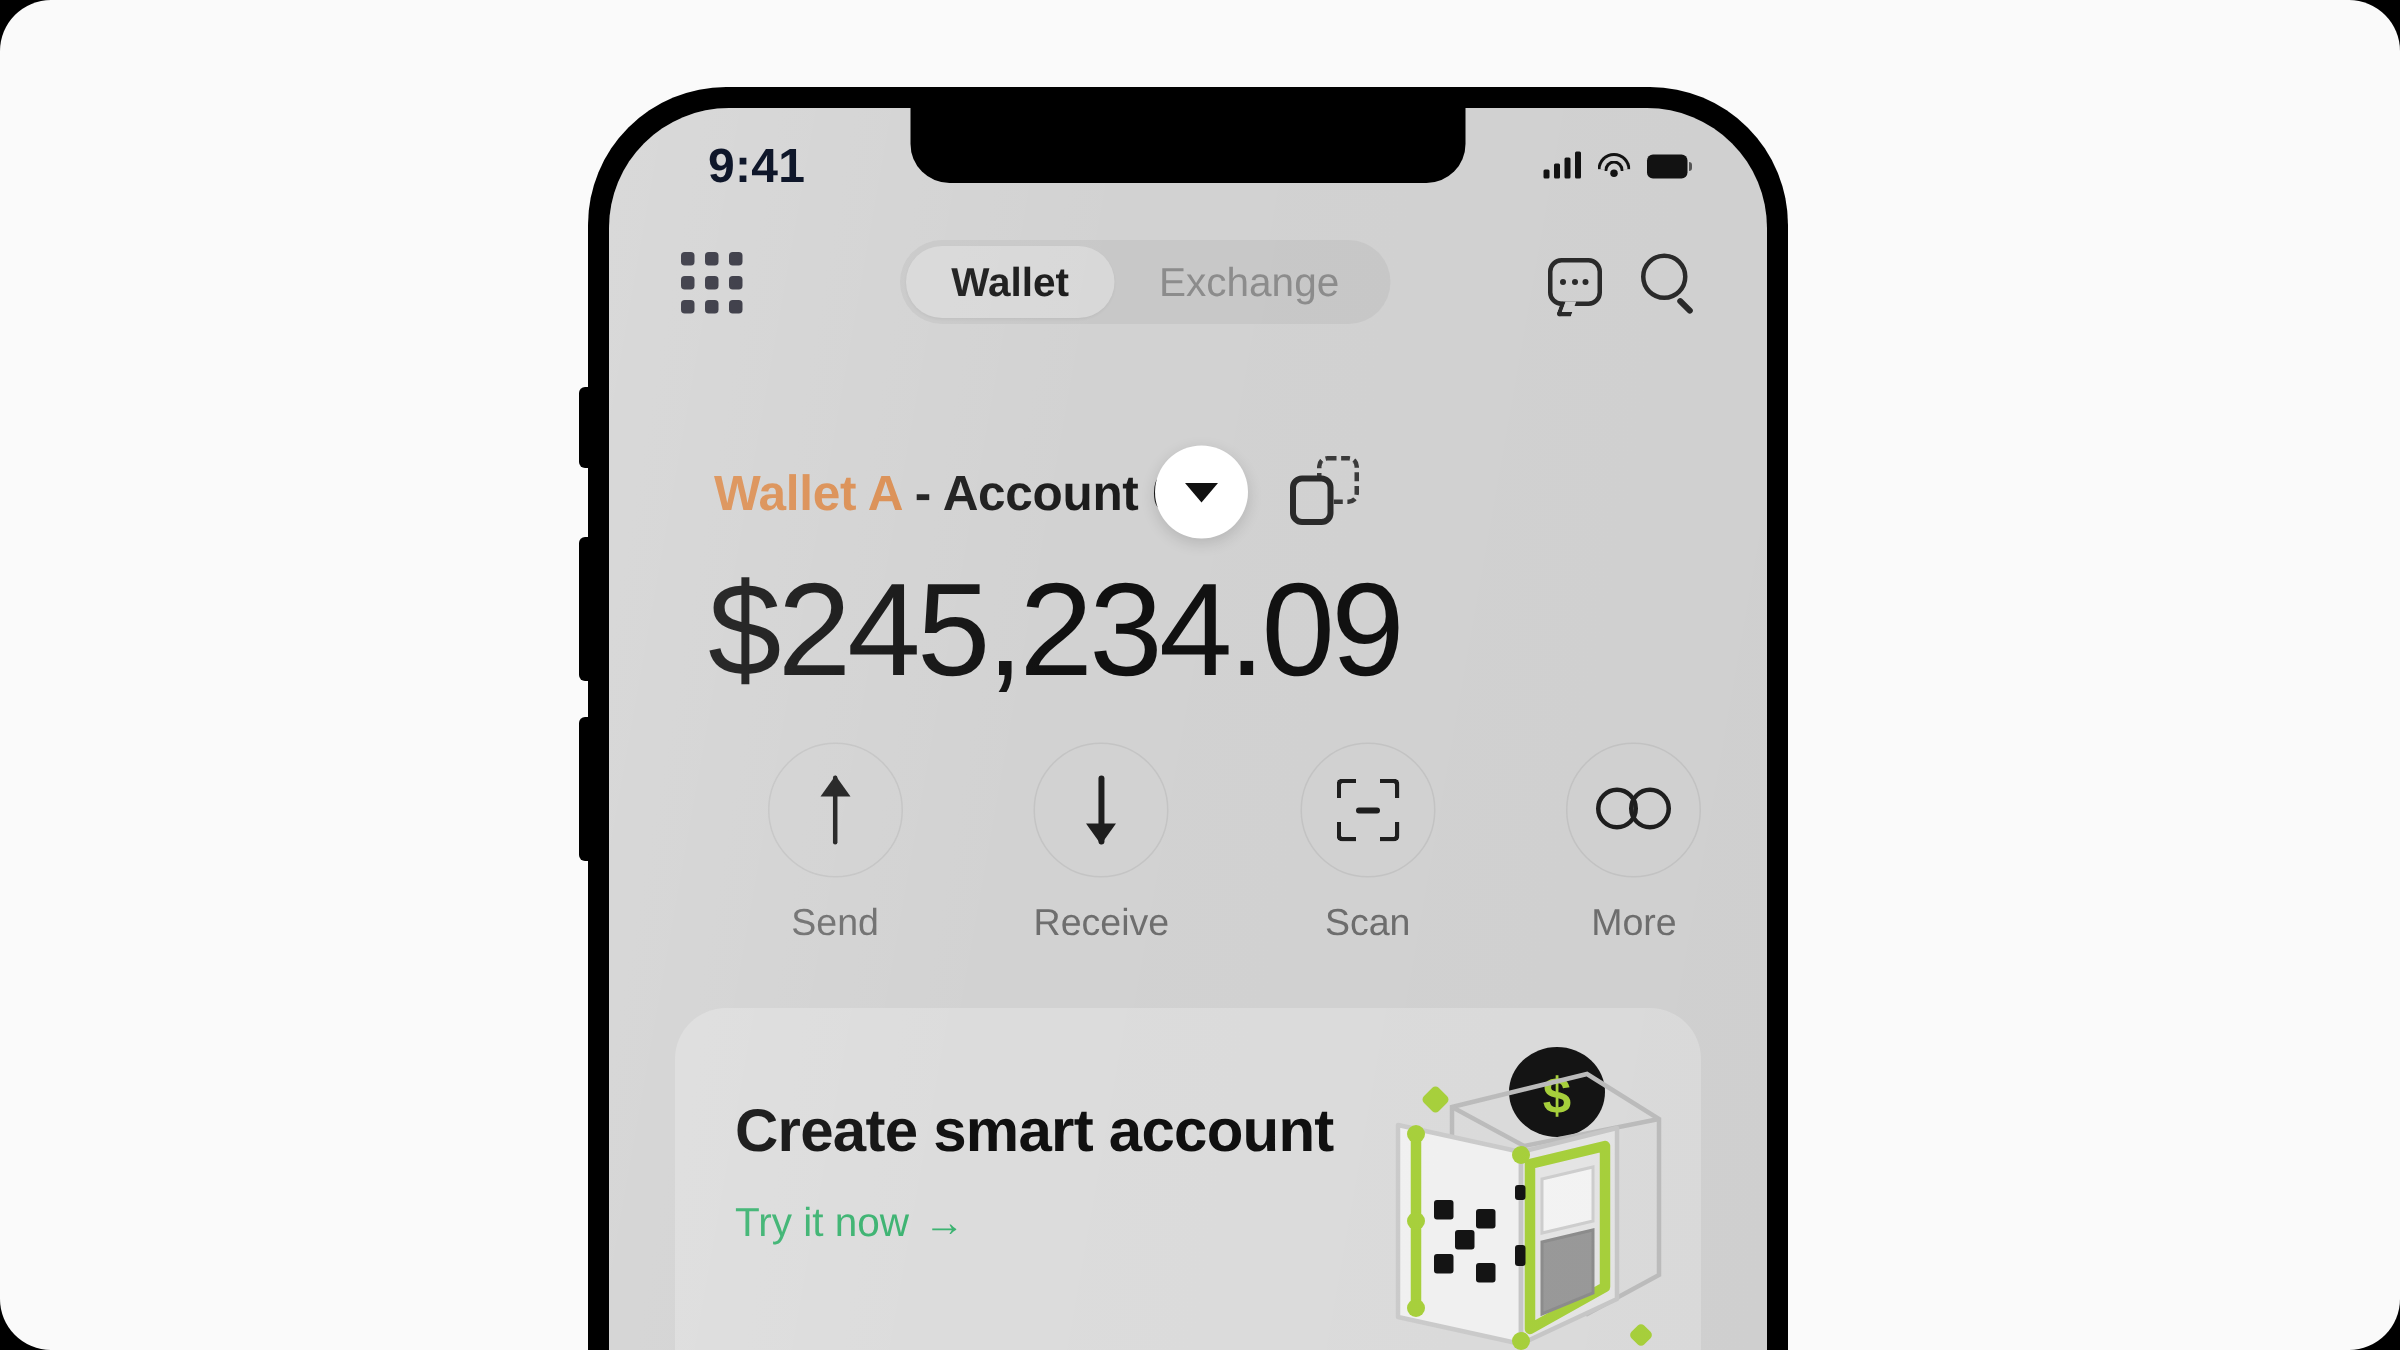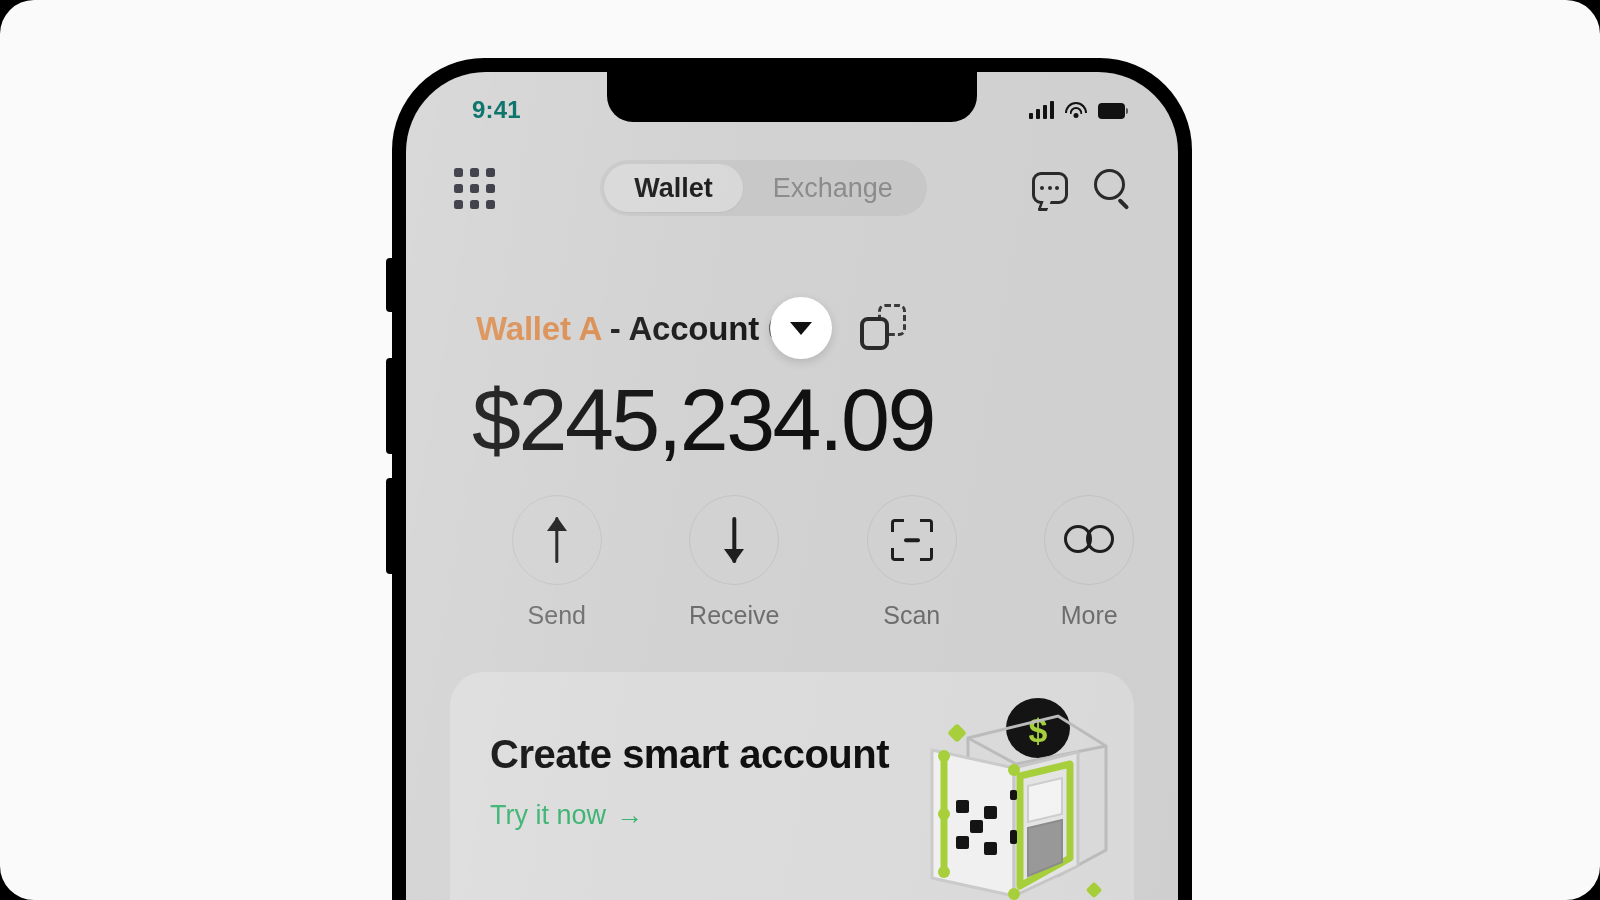--- a/index.html
+++ b/index.html
@@ -57,21 +57,21 @@
     z-index:6;
   }
 
   
   #statusbar {
     position:absolute; top:0; left:0; right:0; height:66px;
     display:flex; align-items:center; justify-content:space-between;
     padding:10px 50px 0 66px;
     z-index:7;
   }
-  #clock { font-size:24px; font-weight:700; color:#0f766e; letter-spacing:.2px; }
+  #clock { font-size:32px; font-weight:700; color:#0f172a; letter-spacing:.2px; }
   #status-icons { display:flex; align-items:flex-end; gap:11px; }
 
   .bars { display:flex; align-items:flex-end; gap:3px; height:18px; }
   .bars i { display:block; width:4px; background:#121212; border-radius:1px; }
   .bars i:nth-child(1){ height:6px; }
   .bars i:nth-child(2){ height:10px; }
   .bars i:nth-child(3){ height:14px; }
   .bars i:nth-child(4){ height:18px; }
 
   .wifi { position:relative; width:22px; height:17px; }

